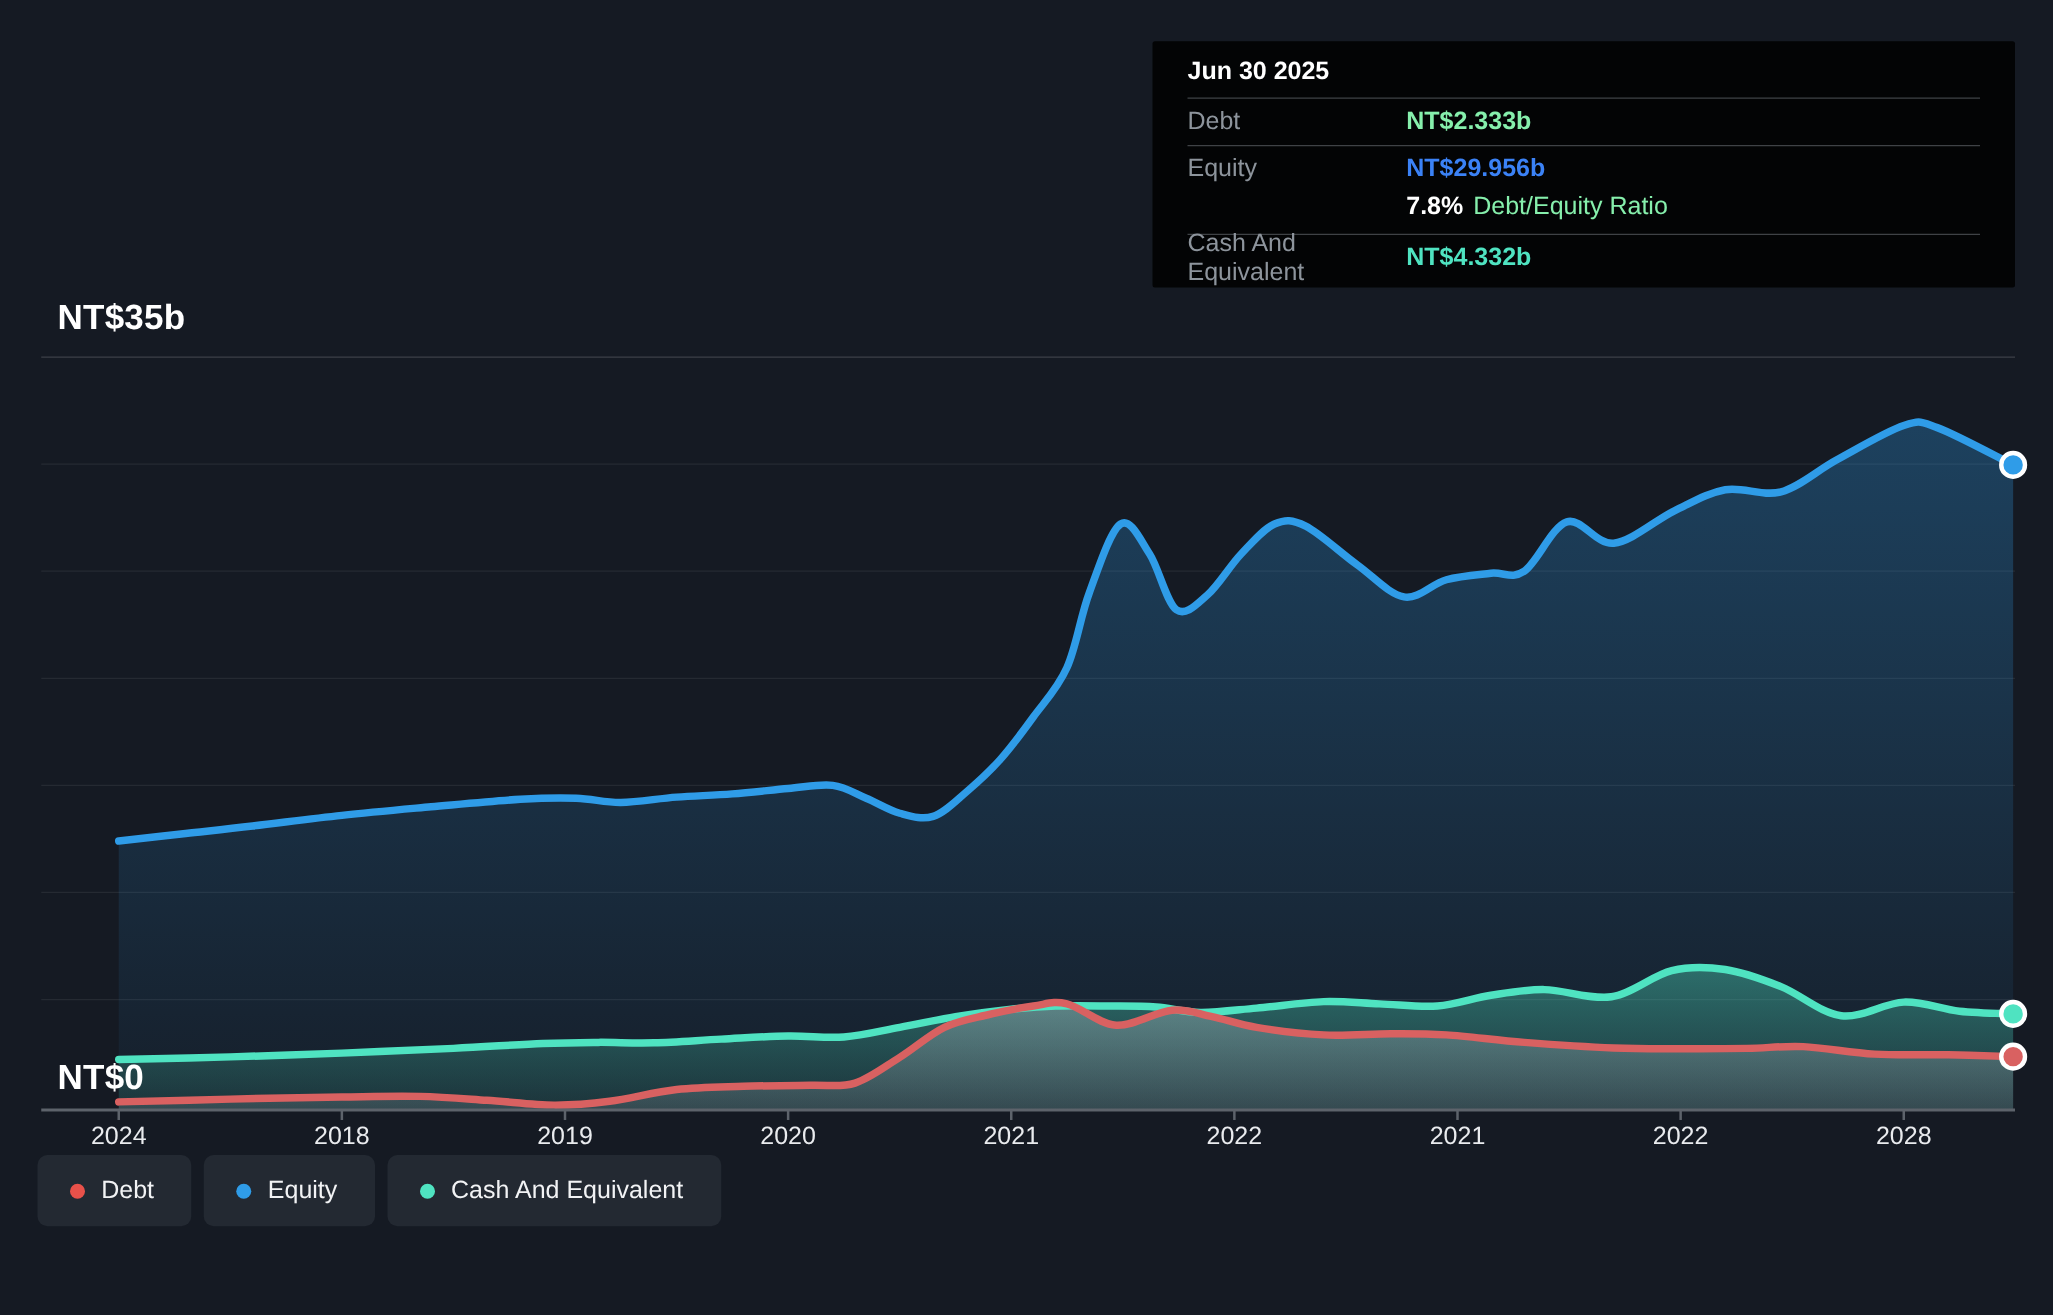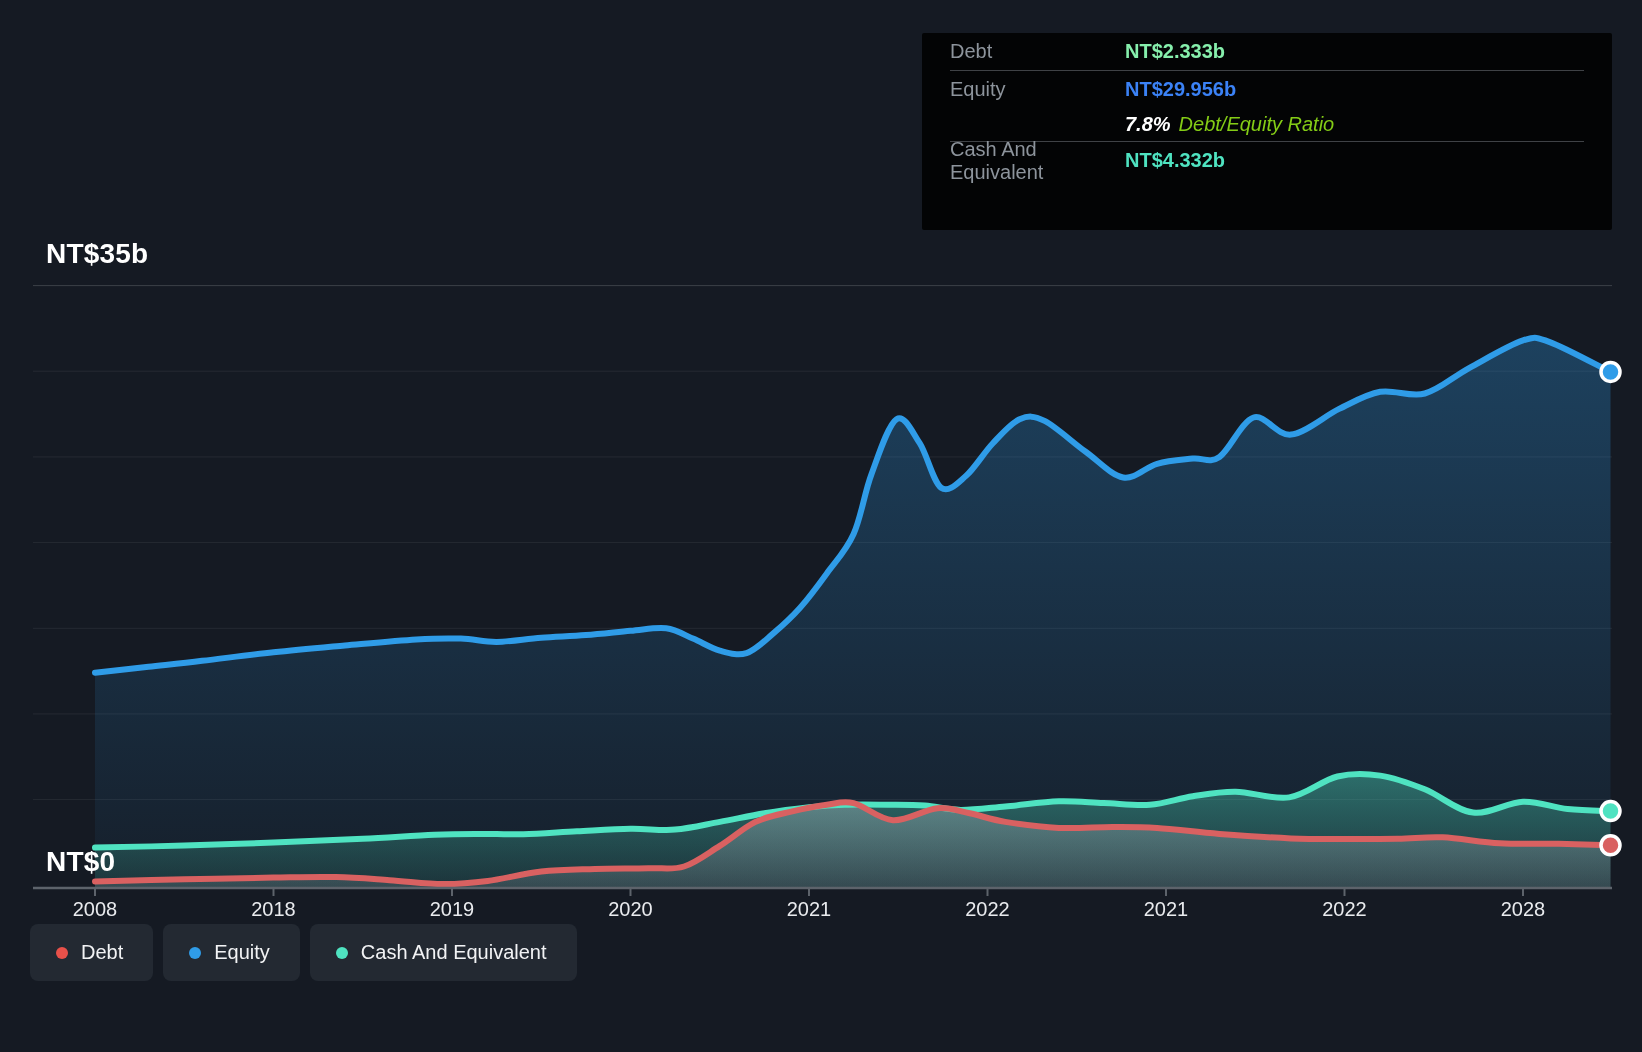--- a/index.html
+++ b/index.html
@@ -15,23 +15,23 @@
   
   #tooltip{position:absolute;left:922px;top:33px;width:690px;height:197px;background:#030405;
     border-radius:2px;box-sizing:border-box;}
   #tooltip .tt-inner{margin:0 28px;}
   #tooltip .tt-title{padding:13px 0 9px 0;color:#ffffff;font-size:20px;font-weight:700;
     border-bottom:1px solid #3f4246;}
   .tt-row{display:flex;align-items:center;height:37px;font-size:20px;}
   .tt-row .tt-label{width:175px;color:#8d949c;flex:0 0 175px;}
   .tt-value{font-weight:700;}
   .tt-border{border-bottom:1px solid #3f4246;}
-  .tt-ratio-row{display:flex;align-items:center;height:33px;font-size:20px;padding-left:175px;font-style:italic;}
+  .tt-ratio-row{display:flex;align-items:flex-start;height:33px;font-size:20px;padding-left:175px;}
   .tt-ratio-val{color:#ffffff;font-weight:700;margin-right:8px;}
-  .tt-ratio-label{color:#84cc16;font-weight:400;}
+  .tt-ratio-label{color:#86efac;font-weight:400;}
   
   #legend{position:absolute;left:30px;top:924px;display:flex;gap:10px;}
   .legend-pill{display:flex;align-items:center;height:57px;background:#232932;border-radius:8px;
     padding:0 30px 0 26px;cursor:pointer;}
   .legend-dot{width:12px;height:12px;border-radius:50%;margin-right:13px;flex:0 0 12px;}
   .legend-text{color:#f2f3f5;font-size:20px;font-weight:400;white-space:nowrap;}
 </style>
 </head>
 <body>
 
@@ -77,33 +77,34 @@
       <line x1="1523" x2="1523" y1="888" y2="896" stroke="#5d636b" stroke-width="2"></line>
       <circle cx="1610.5" cy="371.9" r="9.5" fill="#2f9ce8" stroke="#ffffff" stroke-width="3.5"></circle>
       <circle cx="1610.5" cy="811.1" r="9.5" fill="#4fe3c1" stroke="#ffffff" stroke-width="3.5"></circle>
       <circle cx="1610.5" cy="845.3" r="9.5" fill="#d96161" stroke="#ffffff" stroke-width="3.5"></circle>
     </svg>
 
   <div class="axis-label" id="y-top-label">NT$35b</div>
   <div class="axis-label" id="y-zero-label">NT$0</div>
 
   <div id="x-axis-labels">
-      <div class="year-label" style="left: 95px;">2008</div>
+      <div class="year-label" style="left: 95px;">2024</div>
       <div class="year-label" style="left: 273.5px;">2018</div>
       <div class="year-label" style="left: 452px;">2019</div>
       <div class="year-label" style="left: 630.5px;">2020</div>
       <div class="year-label" style="left: 809px;">2021</div>
       <div class="year-label" style="left: 987.5px;">2022</div>
       <div class="year-label" style="left: 1166px;">2021</div>
       <div class="year-label" style="left: 1344.5px;">2022</div>
       <div class="year-label" style="left: 1523px;">2028</div>
     </div>
 
   <div id="tooltip">
     <div class="tt-inner">
+      <div class="tt-title">Jun 30 2025</div>
       <div class="tt-row tt-border">
         <span class="tt-label">Debt</span>
         <span class="tt-value" id="tt-debt-value" style="color: #86efac;">NT$2.333b</span>
       </div>
       <div class="tt-row">
         <span class="tt-label">Equity</span>
         <span class="tt-value" id="tt-equity-value" style="color: #3b82f6;">NT$29.956b</span>
       </div>
       <div class="tt-ratio-row tt-border">
         <span class="tt-ratio-val">7.8%</span>

